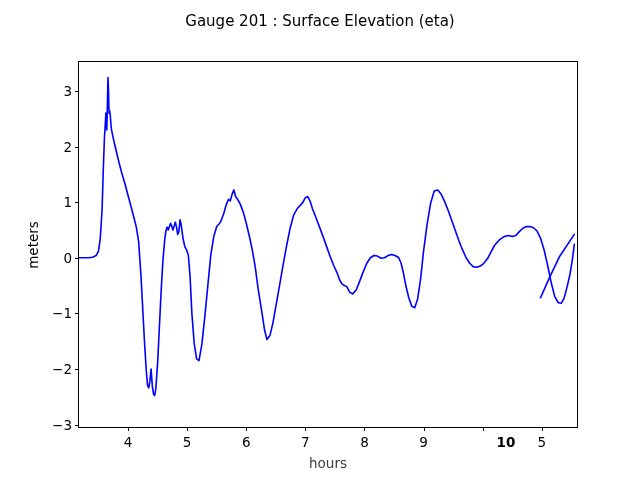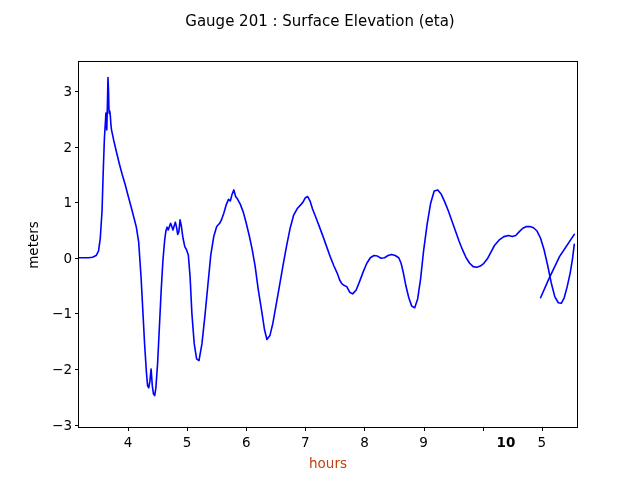--- a/index.html
+++ b/index.html
@@ -54,21 +54,21 @@
   }
   #ylabel span{
     display:block;
     transform:rotate(-90deg);
     white-space:nowrap;
   }
   #xlabel{
     position:absolute;
     left:78px;top:455px;width:500px;
     text-align:center;
-    font-size:13.5px;color:#c2410c;
+    font-size:13.5px;color:#404040;
   }
 </style>
 </head>
 <body>
 
 <div id="figure">
 
   <div class="title-block">
     <span class="title-line">Gauge 201 : Surface Elevation (eta)</span>
   </div>

